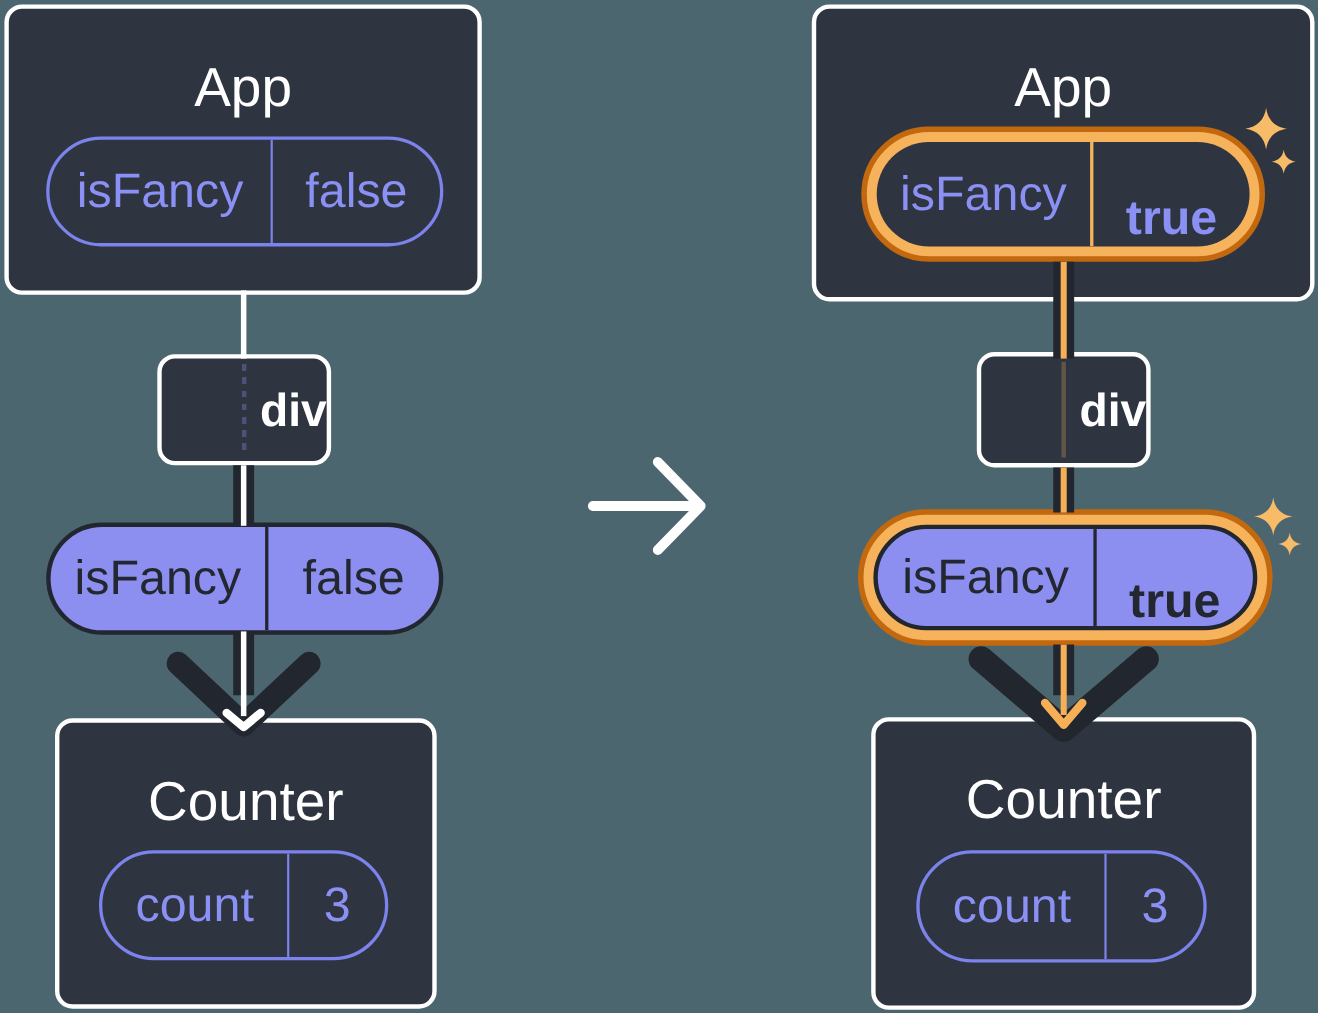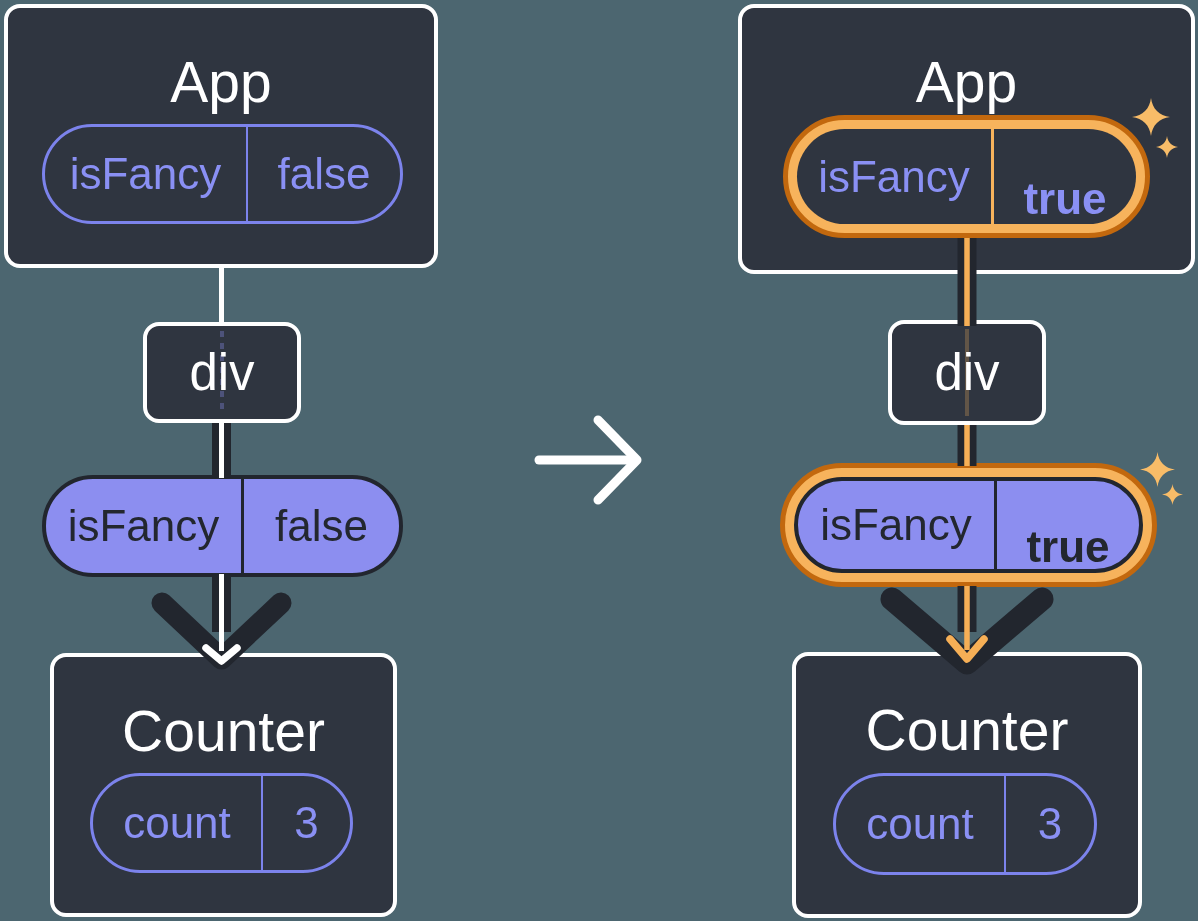--- a/index.html
+++ b/index.html
@@ -10,21 +10,21 @@
     position:relative;overflow:hidden;
   }
   .stage{position:absolute;left:0;top:0;width:1198px;height:921px;background:#4C6670;}
 
   .card{
     position:absolute;box-sizing:border-box;
     background:#2F3540;border:4px solid #FFFFFF;border-radius:16px;
   }
   .card-title{
     position:absolute;left:0;right:0;text-align:center;
-    color:#FFFFFF;font-size:57px;font-weight:500;line-height:1;
+    color:#FFFFFF;font-size:50px;font-weight:500;line-height:1;
   }
 
   .pill{
     position:absolute;box-sizing:border-box;display:flex;align-items:stretch;
     border-radius:52px;overflow:hidden;
   }
   .pill .cell{
     display:flex;align-items:center;justify-content:center;
     font-size:44px;line-height:1;box-sizing:border-box;
   }
@@ -59,22 +59,22 @@
   .ring .inner.lav .cell.first{border-right:3px solid #22262E;}
   .ring .cell{
     display:flex;align-items:center;justify-content:center;
     font-size:44px;line-height:1;box-sizing:border-box;
   }
   .ring .cell.grow{flex:1;}
 
   .divnode{
     position:absolute;box-sizing:border-box;
     background:#2F3540;border:4px solid #FFFFFF;border-radius:16px;
-    display:flex;align-items:center;justify-content:center;
-    color:#FFFFFF;font-size:51px;font-weight:400;
+    display:flex;align-items:center;justify-content:flex-end;
+    color:#FFFFFF;font-size:42px;font-weight:700;
   }
   .divnode .ghost{
     position:absolute;left:50%;transform:translateX(-50%);
     top:5px;bottom:5px;width:4px;
   }
   .ghost.purple{background:repeating-linear-gradient(to bottom,rgba(140,144,244,0.32) 0 6px,transparent 6px 12px);}
   .ghost.orange{background:rgba(247,179,92,0.26);}
   .divnode .lbl{position:relative;}
 
   svg.overlay{position:absolute;left:0;top:0;pointer-events:none;}

